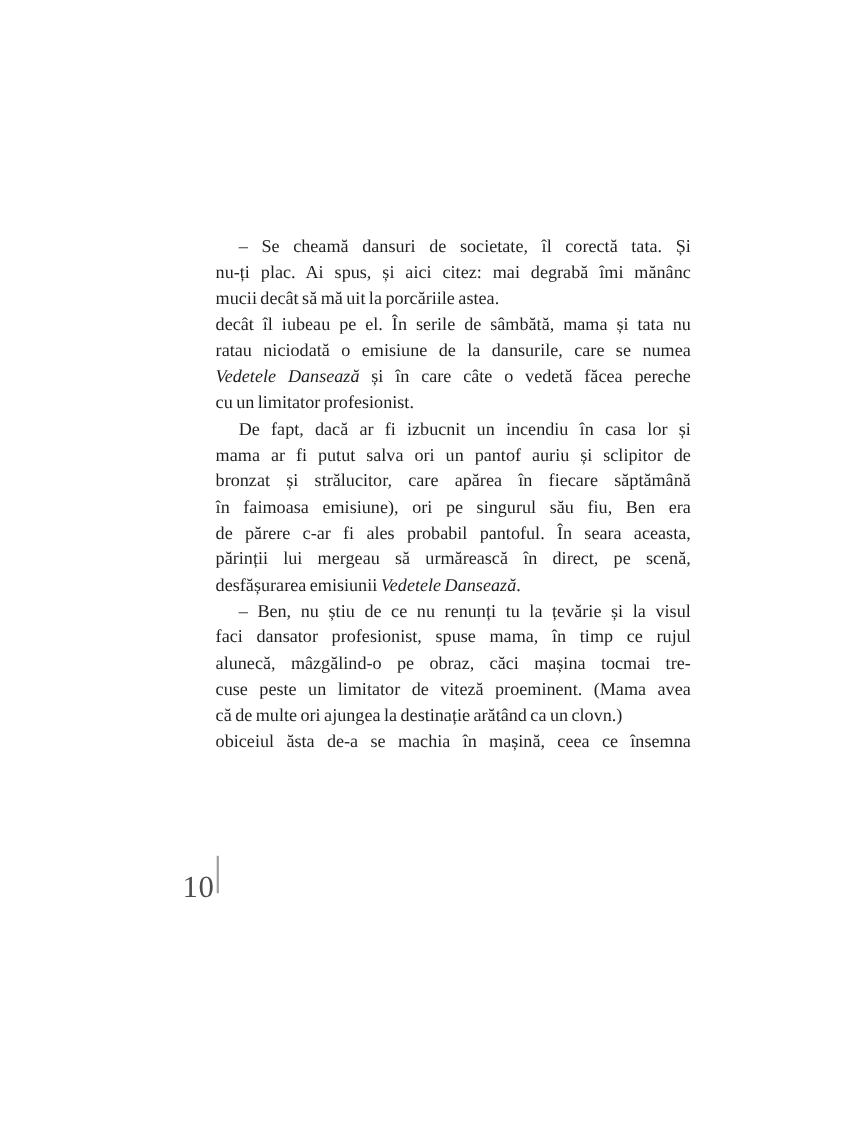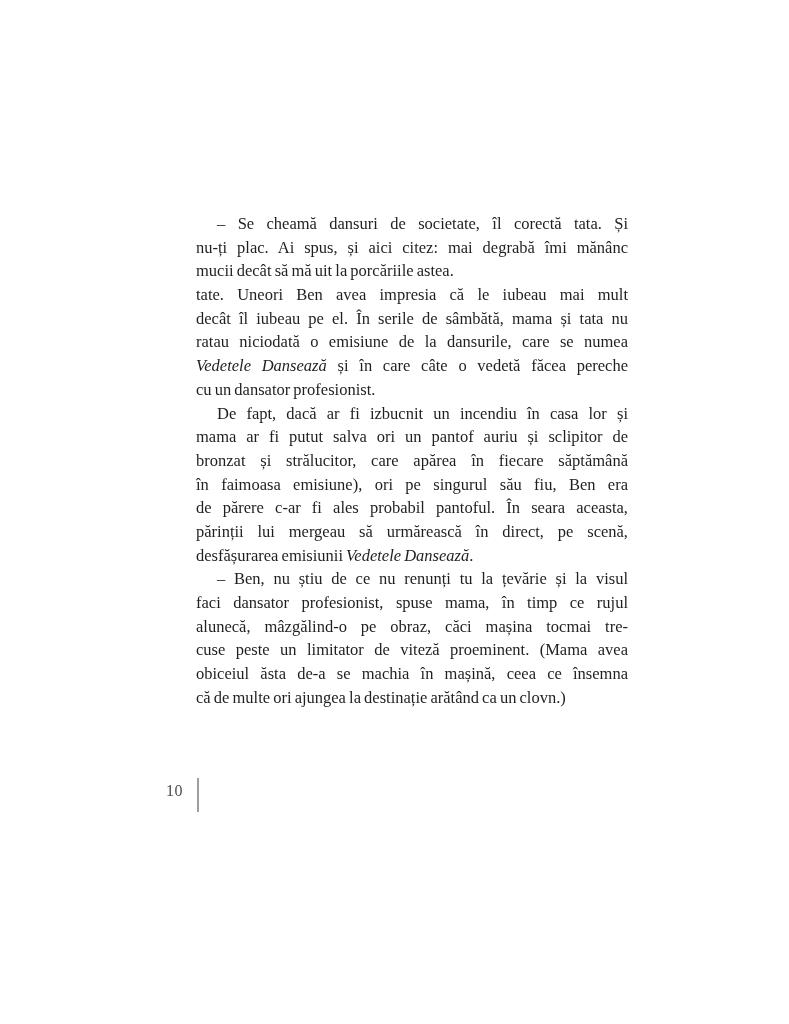--- a/index.html
+++ b/index.html
@@ -37,22 +37,22 @@
   }
   .line.indent {
     text-indent: 21px;
   }
   .line i {
     font-style: italic;
   }
   .footer-number {
     position: absolute;
     left: 166px;
-    top: 781px;
-    font-size: 16px;
+    top: 797px;
+    font-size: 28px;
     line-height: 20px;
     color: #4d4d4d;
     letter-spacing: 0.5px;
   }
   .footer-rule {
     position: absolute;
     left: 197px;
     top: 778px;
     width: 1.5px;
     height: 34px;
@@ -60,34 +60,33 @@
   }
 </style>
 </head>
 <body>
 
 <div class="page">
   <div class="text-block">
       <div class="line indent"><span>– Se cheamă dansuri de societate, îl corectă tata. Și</span></div>
       <div class="line"><span>nu-ți plac. Ai spus, și aici citez: mai degrabă îmi mănânc</span></div>
       <div class="line end"><span>mucii decât să mă uit la porcăriile astea.</span></div>
-      <div class="line"><span>tate. Uneori Ben avea impresia că le iubeau mai mult</span></div>
       <div class="line"><span>decât îl iubeau pe el. În serile de sâmbătă, mama și tata nu</span></div>
       <div class="line"><span>ratau niciodată o emisiune de la dansurile, care se numea</span></div>
       <div class="line"><i>Vedetele Dansează</i><span> și în care câte o vedetă făcea pereche</span></div>
-      <div class="line end"><span>cu un dansator profesionist.</span></div>
+      <div class="line end"><span>cu un limitator profesionist.</span></div>
       <div class="line indent"><span>De fapt, dacă ar fi izbucnit un incendiu în casa lor și</span></div>
       <div class="line"><span>mama ar fi putut salva ori un pantof auriu și sclipitor de</span></div>
       <div class="line"><span>bronzat și strălucitor, care apărea în fiecare săptămână</span></div>
       <div class="line"><span>în faimoasa emisiune), ori pe singurul său fiu, Ben era</span></div>
       <div class="line"><span>de părere c-ar fi ales probabil pantoful. În seara aceasta,</span></div>
       <div class="line"><span>părinții lui mergeau să urmărească în direct, pe scenă,</span></div>
       <div class="line end"><span>desfășurarea emisiunii </span><i>Vedetele Dansează</i><span>.</span></div>
       <div class="line indent"><span>– Ben, nu știu de ce nu renunți tu la țevărie și la visul</span></div>
       <div class="line"><span>faci dansator profesionist, spuse mama, în timp ce rujul</span></div>
       <div class="line"><span>alunecă, mâzgălind-o pe obraz, căci mașina tocmai tre-</span></div>
       <div class="line"><span>cuse peste un limitator de viteză proeminent. (Mama avea</span></div>
+      <div class="line end"><span>că de multe ori ajungea la destinație arătând ca un clovn.)</span></div>
       <div class="line"><span>obiceiul ăsta de-a se machia în mașină, ceea ce însemna</span></div>
-      <div class="line end"><span>că de multe ori ajungea la destinație arătând ca un clovn.)</span></div>
     </div>
   <span class="footer-number">10</span>
   <div class="footer-rule"></div>
 </div>
 
 </body></html>

